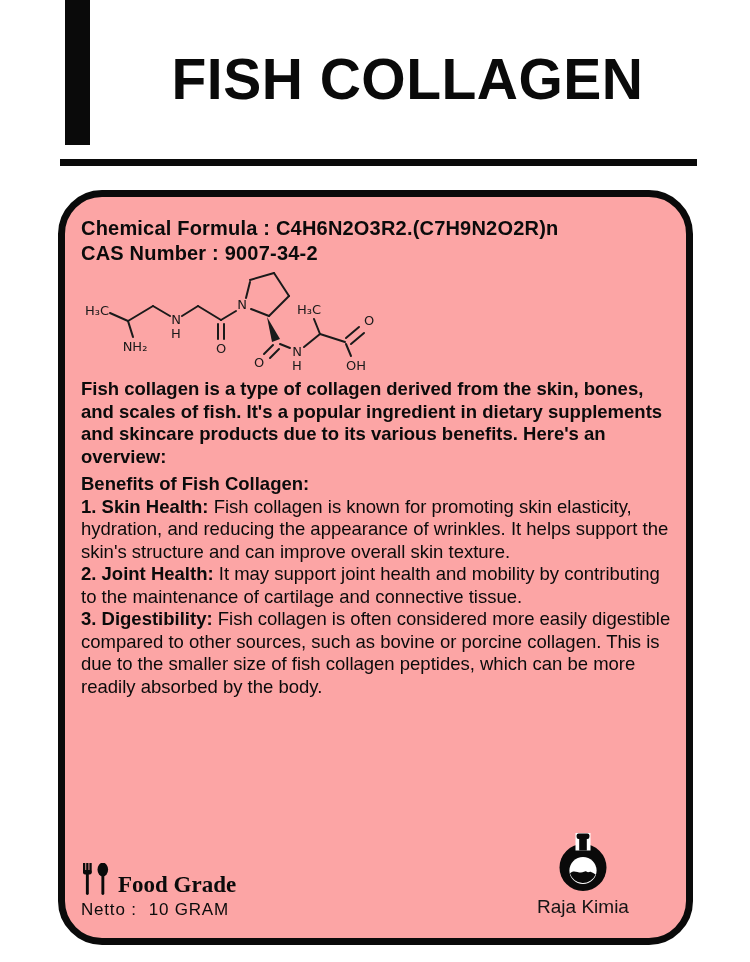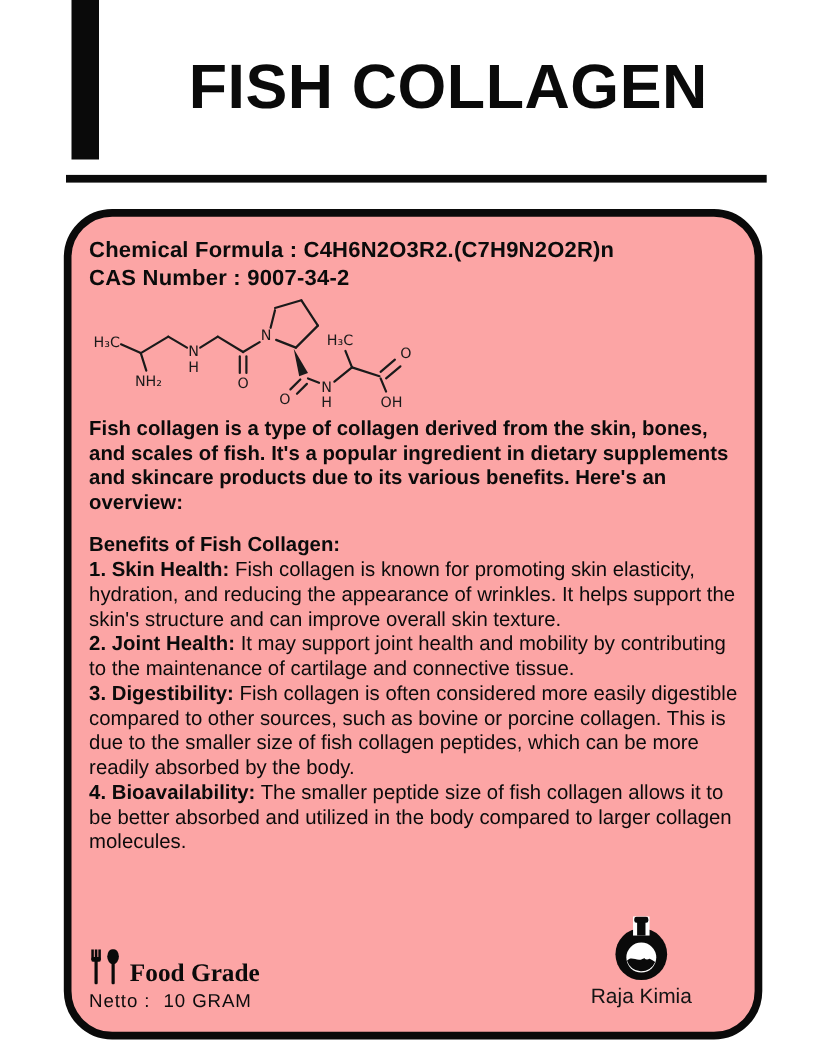--- a/index.html
+++ b/index.html
@@ -45,21 +45,21 @@
   .molecule { display: block; margin: 3px 0 2px 2px; }
   .molecule text {
     font-family: "DejaVu Sans", sans-serif;
     font-size: 13px; fill: #1a1a1a;
   }
   .molecule .bond { stroke: #1a1a1a; stroke-width: 2; fill: none; stroke-linecap: round; }
 
   p { margin: 0; }
   .body-text { font-size: 18.5px; line-height: 22.5px; }
   .bold { font-weight: bold; }
-  .intro { margin-bottom: 16px; }
+  .intro { margin-bottom: 5px; }
 
   .footer-left { position: absolute; left: 16px; bottom: 18px; }
   .food-grade-row { display: flex; align-items: flex-end; gap: 6px; height: 32px; }
   .fg-label { font-size: 23px; font-weight: bold; line-height: 20px; font-family: Liberation Serif, serif; }
   .netto-row { font-size: 17px; margin-top: 5px; letter-spacing: 0.8px; }
   .netto-value { margin-left: 12px; }
   .phone-row { display: flex; align-items: center; gap: 5px; margin-top: 4px; }
   .phone-number { font-size: 23px; font-weight: bold; letter-spacing: 0.6px; }
 
   .brand { position: absolute; left: 460px; bottom: 20px; width: 116px; text-align: center; }
@@ -125,21 +125,20 @@
       <text x="273" y="102" text-anchor="middle">OH</text>
     </svg>
 
     <p class="body-text bold intro">Fish collagen is a type of collagen derived from the skin, bones, and scales of fish. It's a popular ingredient in dietary supplements and skincare products due to its various benefits. Here's an overview:</p>
 
     <p class="body-text bold">Benefits of Fish Collagen:</p>
 
     <p class="body-text"><b>1. Skin Health:</b> <span>Fish collagen is known for promoting skin elasticity, hydration, and reducing the appearance of wrinkles. It helps support the skin's structure and can improve overall skin texture.</span></p>
     <p class="body-text"><b>2. Joint Health:</b> <span>It may support joint health and mobility by contributing to the maintenance of cartilage and connective tissue.</span></p>
     <p class="body-text"><b>3. Digestibility:</b> <span>Fish collagen is often considered more easily digestible compared to other sources, such as bovine or porcine collagen. This is due to the smaller size of fish collagen peptides, which can be more readily absorbed by the body.</span></p>
-    <p class="body-text"><b>4. Bioavailability:</b> <span>The smaller peptide size of fish collagen allows it to be better absorbed and utilized in the body compared to larger collagen molecules.</span></p>
 
 
     <div class="footer-left">
       <div class="food-grade-row">
         <svg width="31" height="32" viewBox="0 0 31 32" aria-hidden="true">
           <rect x="2" y="0" width="2.3" height="9.5" fill="#0a0a0a"></rect>
           <rect x="5.2" y="0" width="2.3" height="9.5" fill="#0a0a0a"></rect>
           <rect x="8.4" y="0" width="2.3" height="9.5" fill="#0a0a0a"></rect>
           <rect x="2" y="7" width="8.7" height="4.4" rx="2" fill="#0a0a0a"></rect>
           <rect x="4.9" y="9" width="2.9" height="23" rx="1.4" fill="#0a0a0a"></rect>

